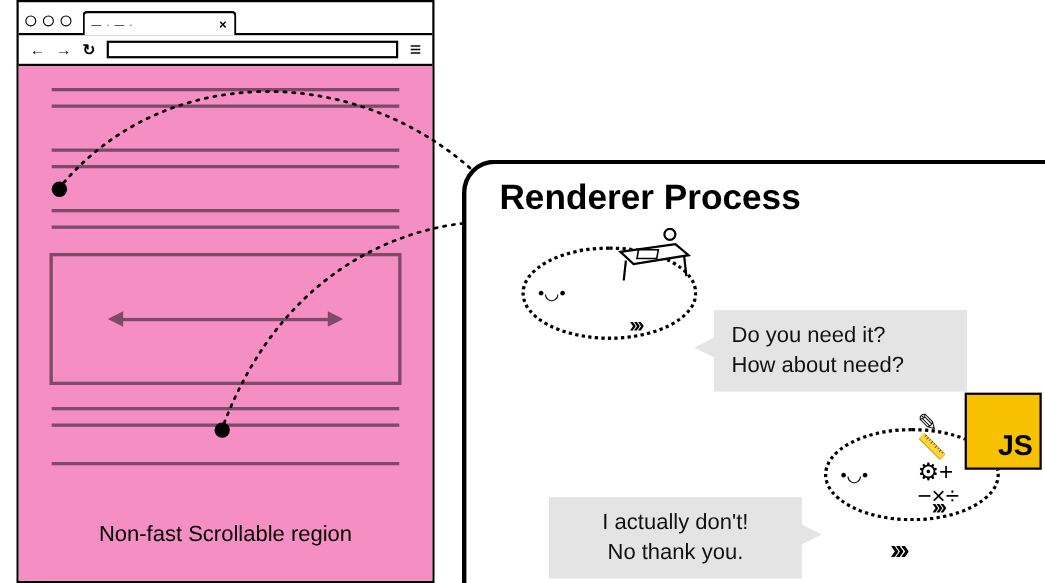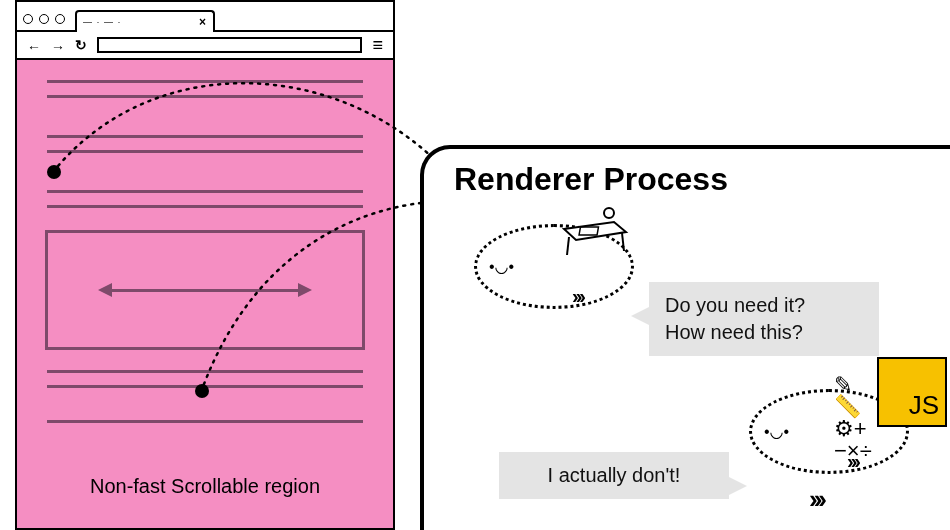--- a/index.html
+++ b/index.html
@@ -180,21 +180,21 @@
   .js-box {
     position: absolute;
     left: 453px; top: 208px;
     width: 70px; height: 70px;
     background: #f7c100;
     border: 2px solid #000;
     display: flex;
     align-items: flex-end;
     justify-content: flex-end;
     padding: 4px 6px;
-    font-weight: 400;
+    font-weight: 700;
     font-size: 26px;
   }
 
   
   .orbit {
     position: absolute;
     border: 3px dotted #000;
     border-radius: 50%;
   }
   .orbit-1 { left: 50px; top: 75px;  width: 160px; height: 85px; }
@@ -306,31 +306,32 @@
       <circle cx="55" cy="6" r="5" fill="none" stroke="#000" stroke-width="2"></circle>
       <path d="M10 22 L60 15 L72 25 L22 33 Z" fill="#fff" stroke="#000" stroke-width="2"></path>
       <line x1="15" y1="30" x2="13" y2="48" stroke="#000" stroke-width="2"></line>
       <line x1="68" y1="26" x2="70" y2="44" stroke="#000" stroke-width="2"></line>
       <rect x="30" y="20" width="18" height="8" fill="none" stroke="#000" stroke-width="1.5" transform="skewX(-10)"></rect>
     </svg>
   </div>
 
   <div class="bubble bubble-top">
     <span>Do you need it?</span><br>
-    <span>How need this?</span>
+    <span>How about need?</span>
   </div>
 
   <div class="orbit orbit-2">
     <span class="face">•◡•</span>
     <span class="chevrons">›››</span>
   </div>
   <div class="trail-chevrons">›››</div>
 
   <div class="tools">✎📏<br>⚙︎+−×÷</div>
 
   <div class="js-box">
     <span>JS</span>
   </div>
 
   <div class="bubble bubble-bot">
     <span>I actually don't!</span><br>
+    <span>No thank you.</span>
   </div>
 </div>
 
 </body></html>

